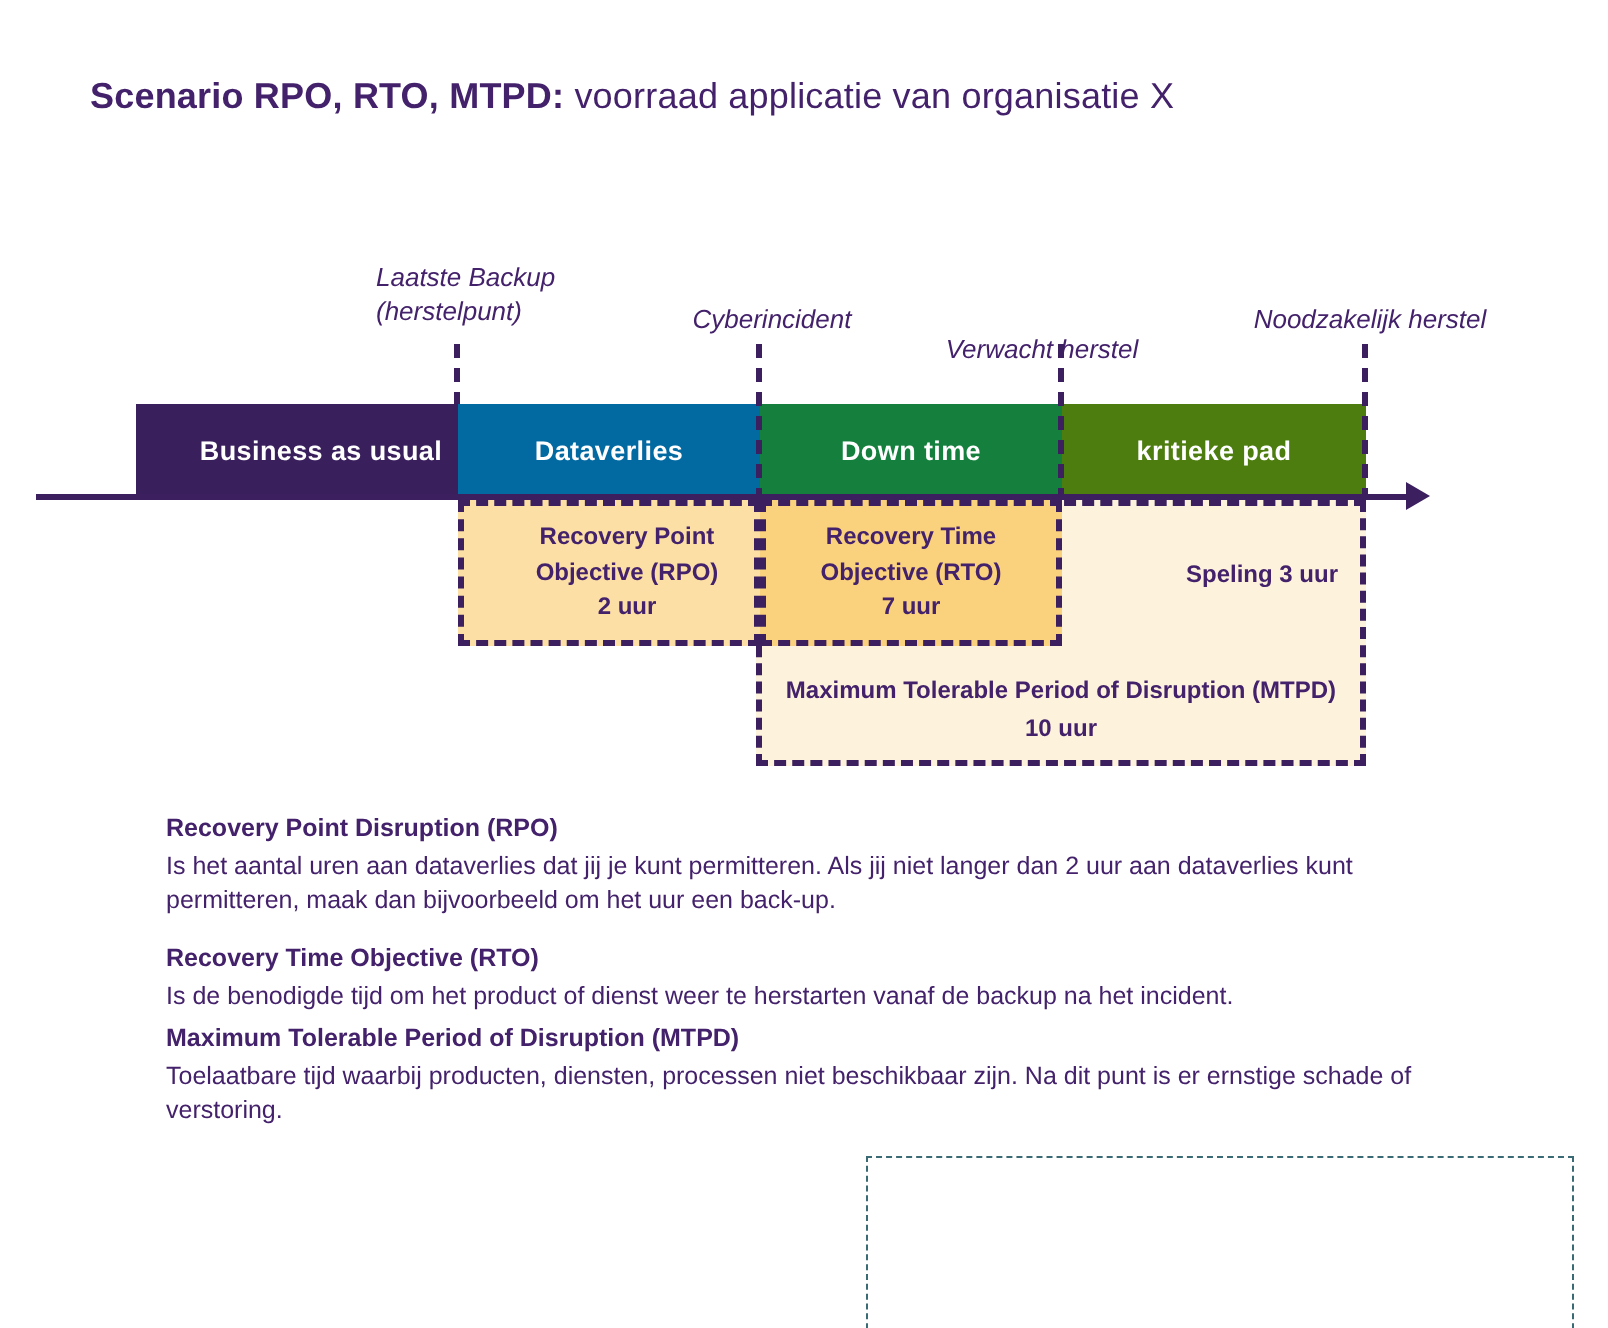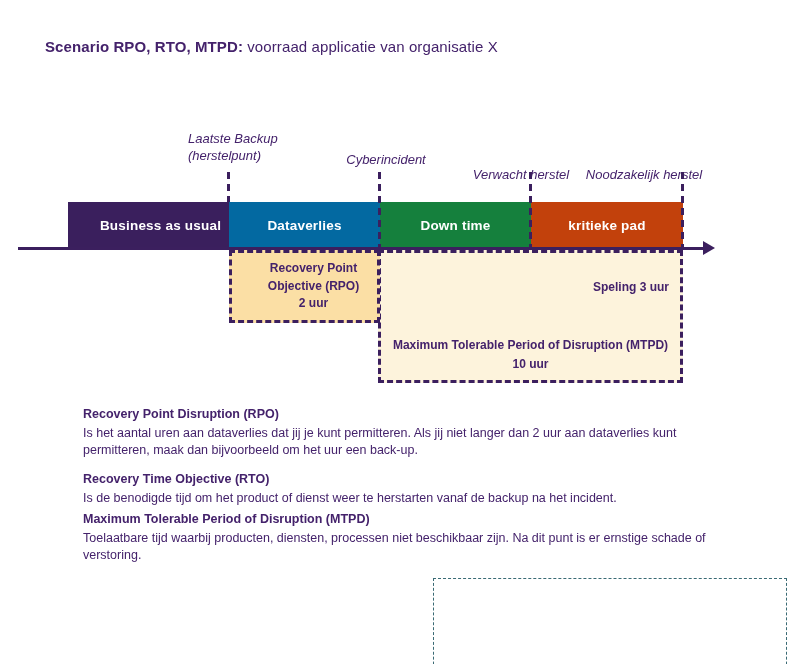--- a/index.html
+++ b/index.html
@@ -1,31 +1,31 @@
 <!DOCTYPE html>
 <html><head>
 <meta charset="utf-8">
 <style>
   html,body { margin:0; padding:0; background:#ffffff; }
   .canvas {
     position:relative; width:804px; height:664px; overflow:hidden;
     background:#ffffff; color:#44226b;
     font-family:"Liberation Sans", sans-serif;
   }
-  .title { position:absolute; left:45px; top:38px; font-size:15px; letter-spacing:.1px; }
+  .title { position:absolute; left:45px; top:38px; font-size:18px; letter-spacing:.1px; }
   .title .b { font-weight:bold; }
 
   .milestone {
     position:absolute; font-style:italic; font-size:13px; line-height:1.28;
     color:#44226b; white-space:pre-line;
   }
   .ms-0 { left:188px; top:131px; }
   .ms-1 { left:386px; top:152px; transform:translateX(-50%); }
   .ms-2 { left:521px; top:167px; transform:translateX(-50%); }
-  .ms-3 { left:644px; top:152px; transform:translateX(-50%);margin-top:15px; }
+  .ms-3 { left:685px; top:152px; transform:translateX(-50%); }
 
   .tick {
     position:absolute; width:3px; z-index:6;
     background:repeating-linear-gradient(180deg,#3b1f5e 0 7px,transparent 7px 12px);
   }
   .tick-0 { left:227px; top:172px; height:30px; }
   .tick-1 { left:378px; top:172px; height:78px; }
   .tick-2 { left:529px; top:172px; height:78px; }
   .tick-3 { left:681px; top:172px; height:78px; }
 
@@ -90,29 +90,32 @@
   <div class="milestone ms-3">Noodzakelijk herstel</div>
 
   <div class="tick tick-0"></div>
   <div class="tick tick-1"></div>
   <div class="tick tick-2"></div>
   <div class="tick tick-3"></div>
 
   <div class="phase ph-0" style="background: rgb(58, 31, 93);">Business as usual</div>
   <div class="phase ph-1" style="background: #0369a1;">Dataverlies</div>
   <div class="phase ph-2" style="background: #15803d;">Down time</div>
-  <div class="phase ph-3" style="background: #c2410c;">kritieke pad</div>
+  <div class="phase ph-3" style="background: #4d7c0f;">kritieke pad</div>
 
   <div class="axis-line"></div>
   <div class="axis-arrow"></div>
 
   <div class="obj-box mtpd-box" style="background: rgb(253, 243, 220);"></div>
   <div class="obj-box rpo-box" style="background: rgb(251, 223, 165);">Recovery Point
 Objective (RPO)
 2 uur</div>
+  <div class="obj-box rto-box" style="background: rgb(250, 209, 125);">Recovery Time
+Objective (RTO)
+7 uur</div>
   <div class="speling-label">Speling 3 uur</div>
   <div class="mtpd-label">Maximum Tolerable Period of Disruption (MTPD)
 10 uur</div>
 
   <div class="definitions">
     <h3>Recovery Point Disruption (RPO)</h3>
     <p class="def-gap-lg">Is het aantal uren aan dataverlies dat jij je kunt permitteren. Als jij niet langer dan 2 uur aan dataverlies kunt permitteren, maak dan bijvoorbeeld om het uur een back-up.</p>
     <h3>Recovery Time Objective (RTO)</h3>
     <p class="def-gap-sm">Is de benodigde tijd om het product of dienst weer te herstarten vanaf de backup na het incident.</p>
     <h3>Maximum Tolerable Period of Disruption (MTPD)</h3>

